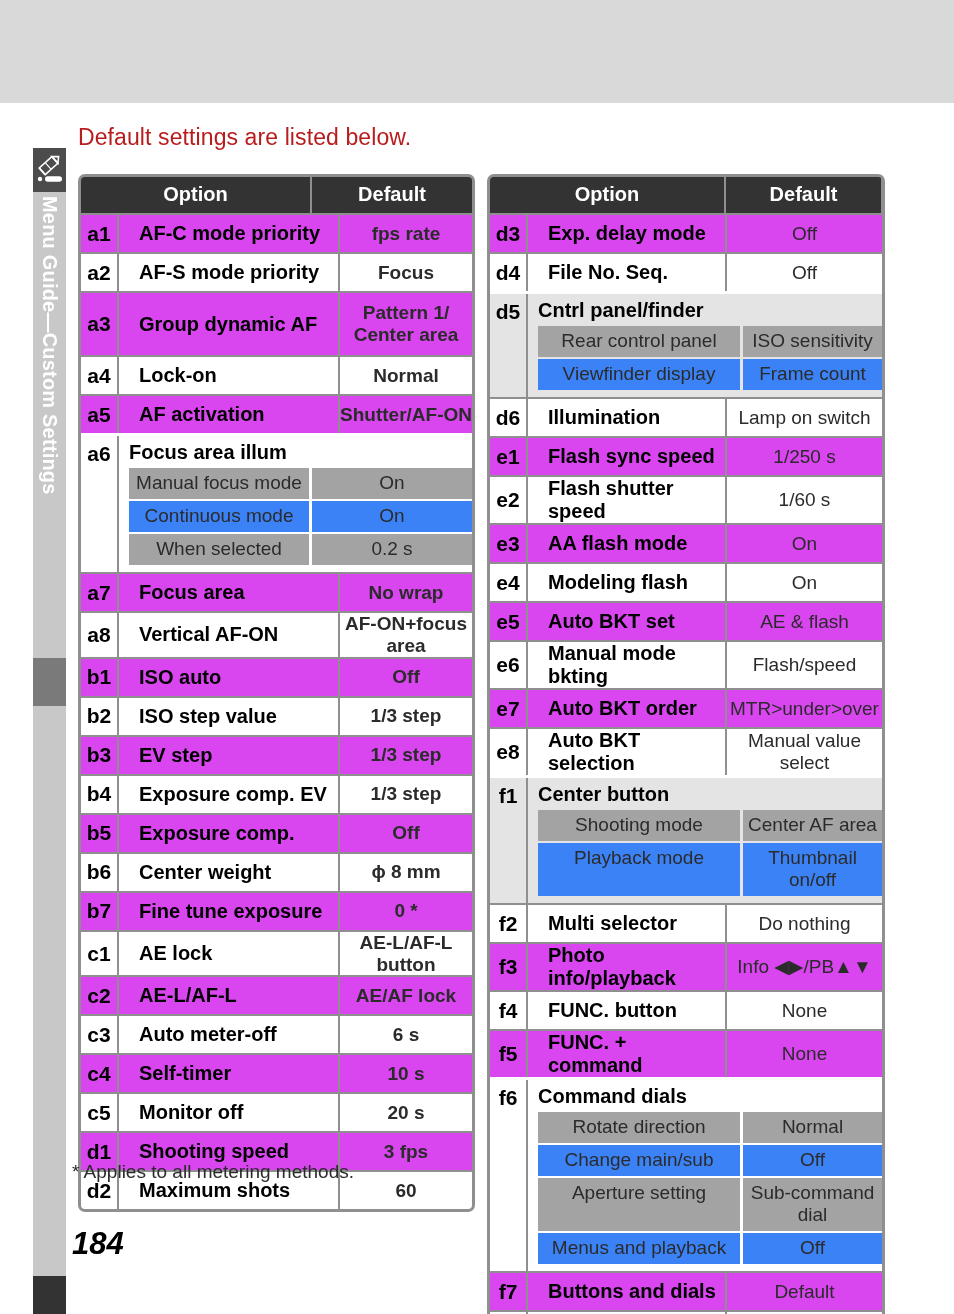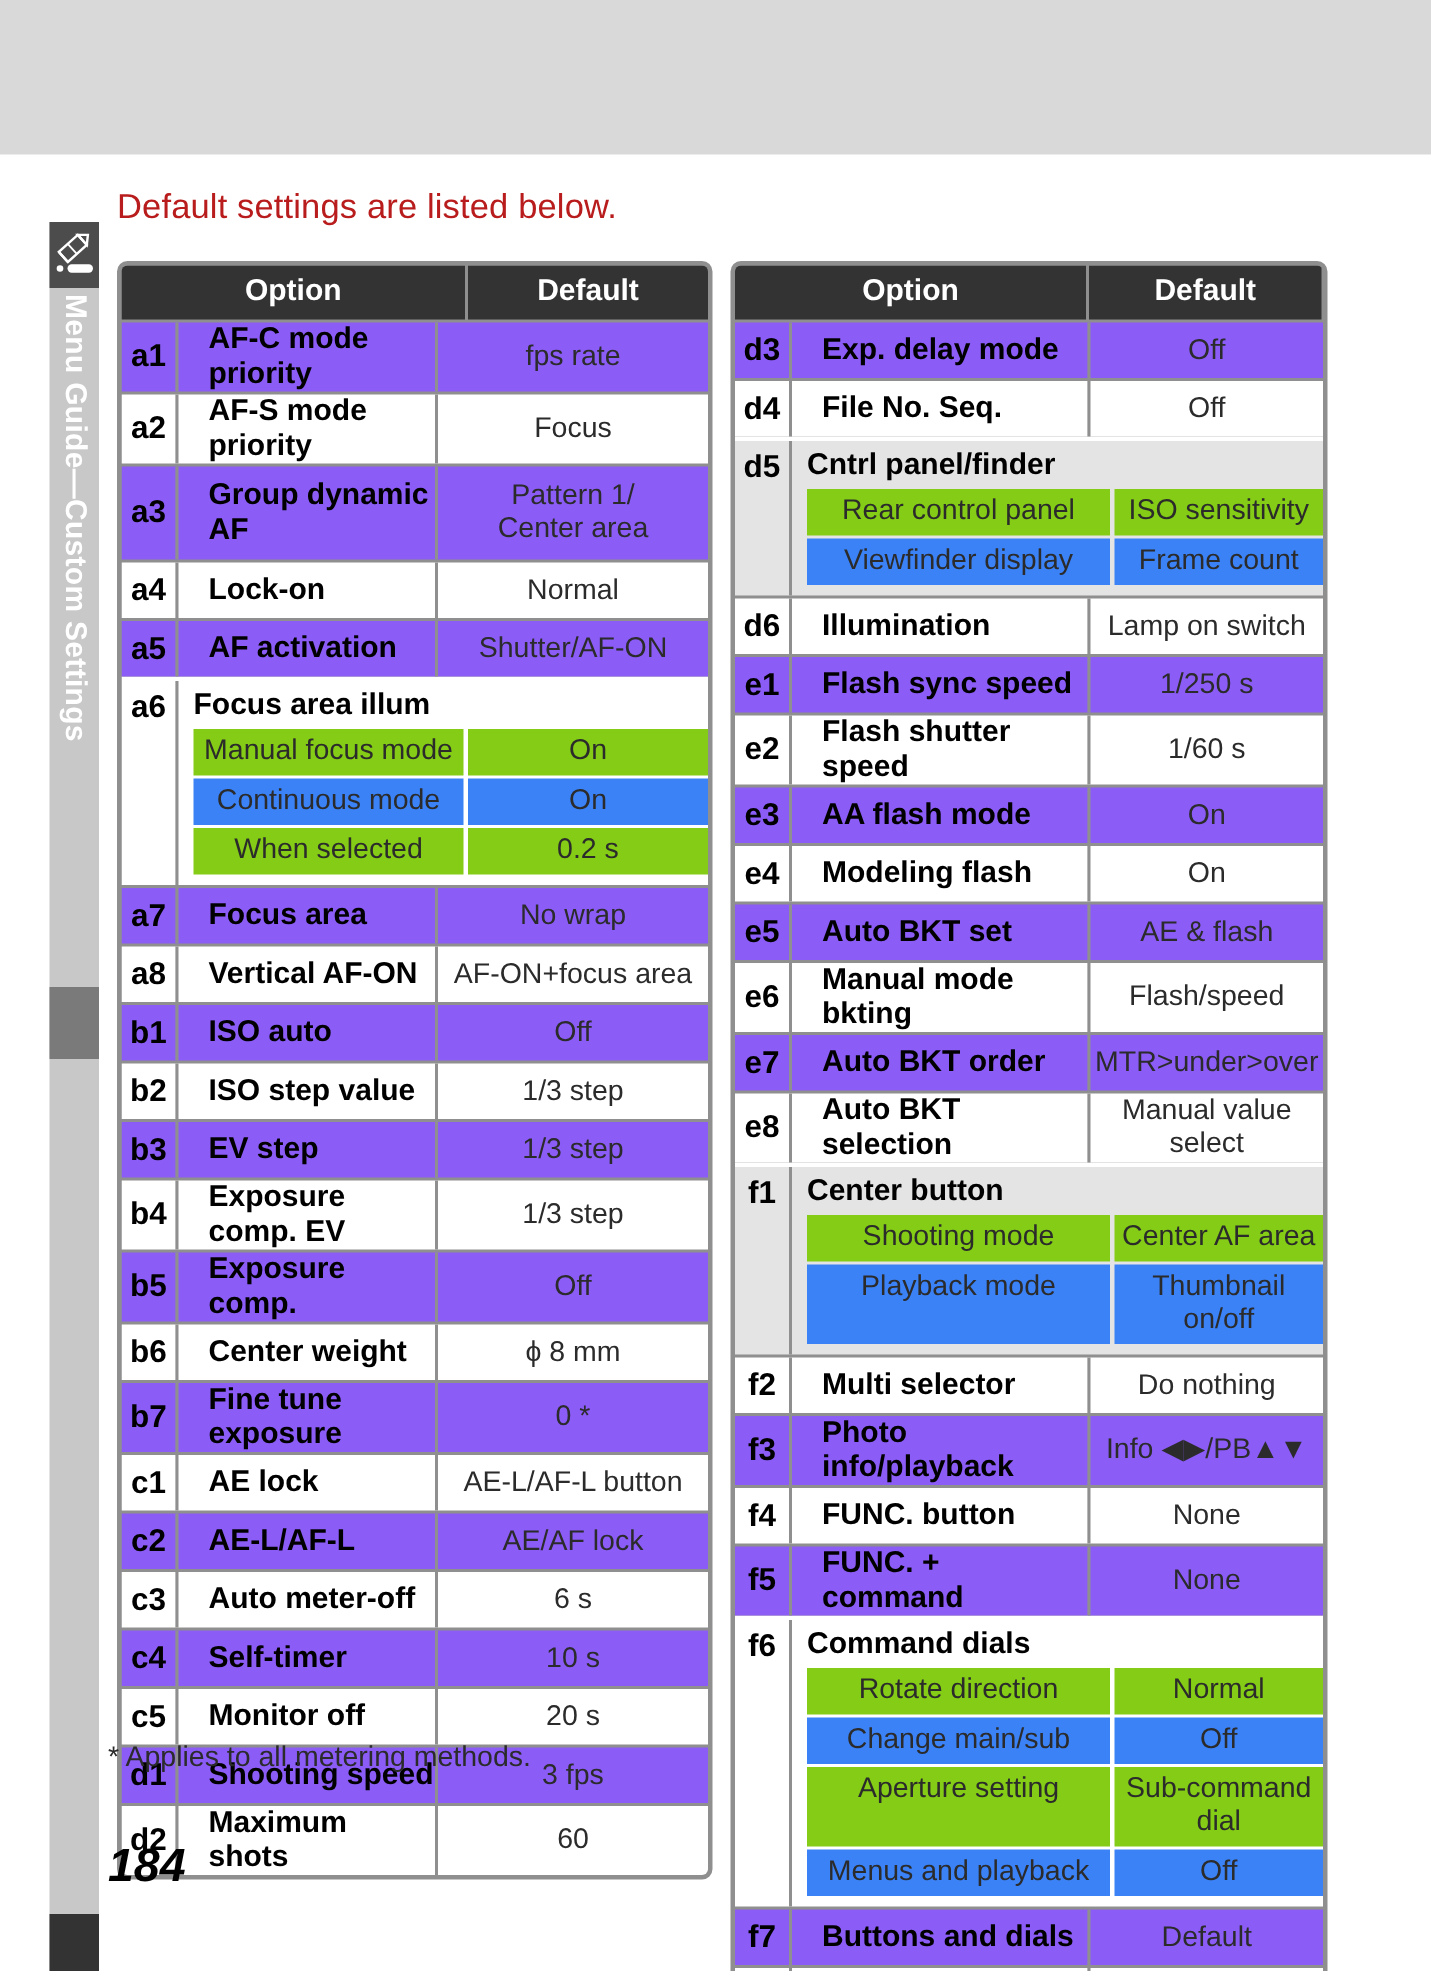--- a/index.html
+++ b/index.html
@@ -153,26 +153,26 @@
     border-left: 2px solid #8f8f8f;
   }
   .c-def {
     justify-content: center;
     font-size: 19px;
     color: #2b2b2b;
     border-left: 2px solid #8f8f8f;
     text-align: center;
     line-height: 1.15;
   }
-  #tbl-left  .c-def { width: 182px; }
+  #tbl-left  .c-def { width: 134px; font-weight: bold; }
   #tbl-right .c-def { width: 157px; }
 
   .row.shade .c-code,
   .row.shade .c-opt,
-  .row.shade .c-def { background: #8b5cf6; }
+  .row.shade .c-def { background: #d946ef; }
   .row.plain .c-code,
   .row.plain .c-opt,
   .row.plain .c-def { background: #ffffff; }
 
   .r-h { min-height: 37px; }
   .r-tall { min-height: 62px; }
 
   
   .grow { border-top: 3px solid #ffffff; display: flex; }
   .grow .c-code {
@@ -211,21 +211,21 @@
   .sub-val {
     text-align: center;
     font-size: 19px;
     color: #2b2b2b;
     padding: 4px 0 5px 0;
     margin-left: 3px;
   }
   #tbl-left  .sub-val { width: 160px; }
   #tbl-right .sub-val { width: 139px; }
 
-  .subrow.dk .sub-name, .subrow.dk .sub-val { background: #84cc16; }
+  .subrow.dk .sub-name, .subrow.dk .sub-val { background: #a3a3a3; }
   .subrow.lt .sub-name, .subrow.lt .sub-val { background: #3b82f6; }
 
   .grow.shade .c-code, .grow.shade .gbody { background: #e4e4e4; }
   .grow.plain .c-code, .grow.plain .gbody { background: #ffffff; }
 
   .gpad { height: 5px; }
 </style>
 </head>
 <body>
 

